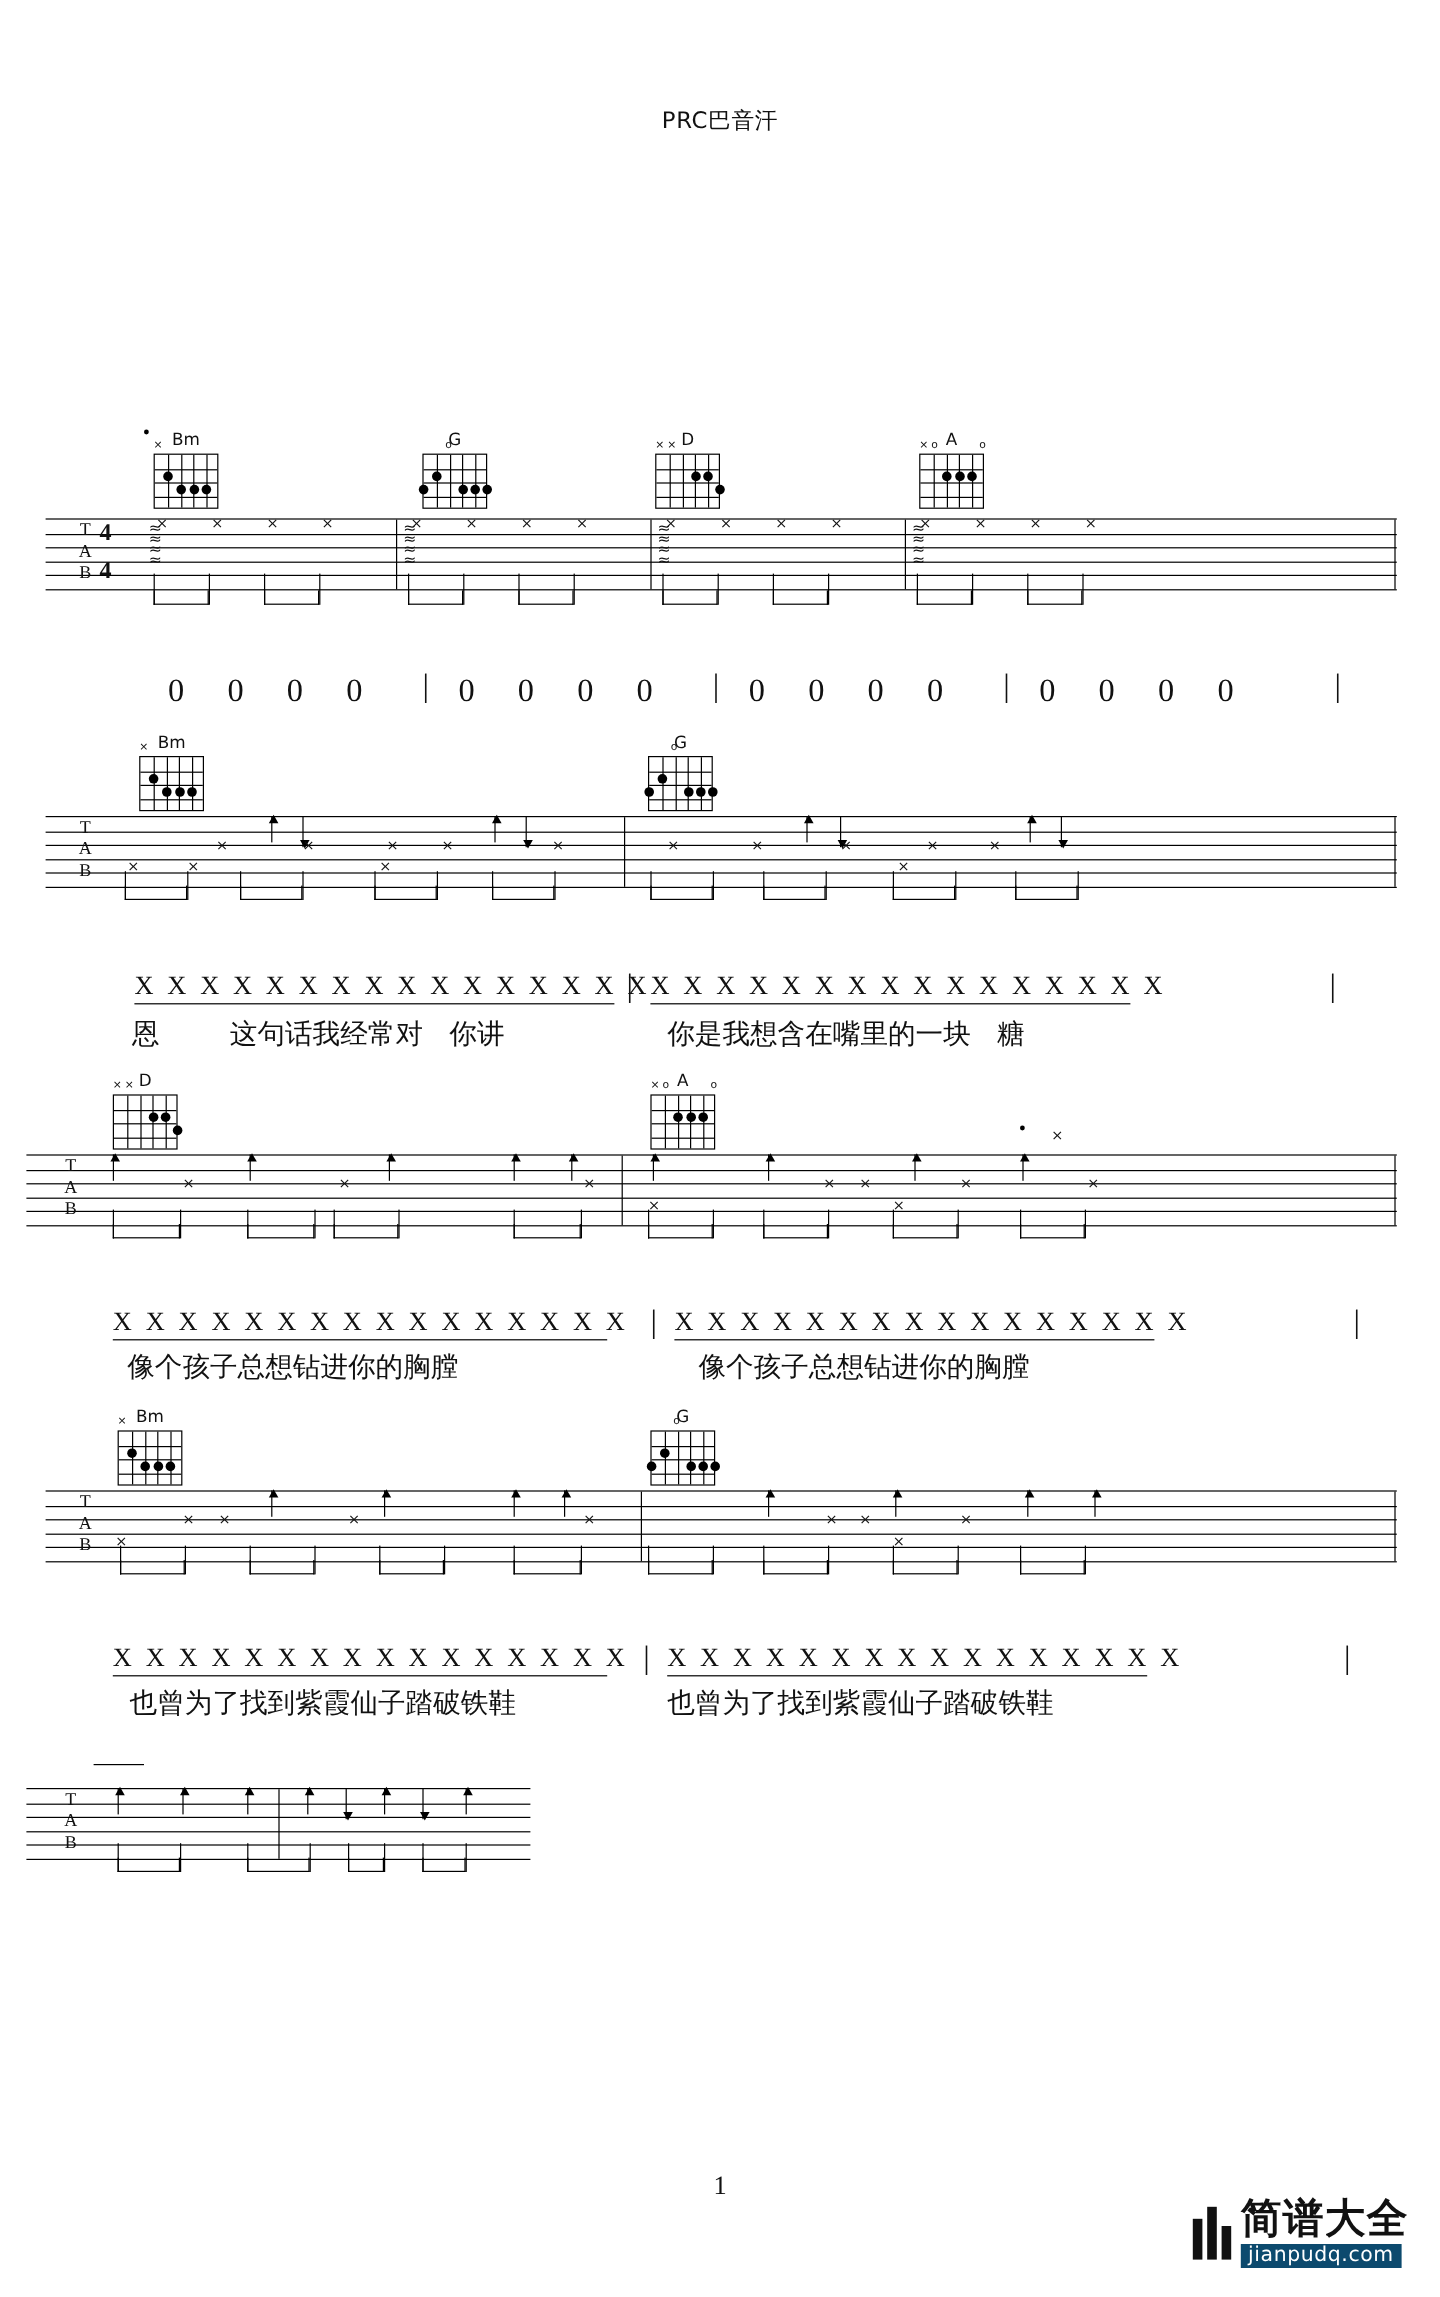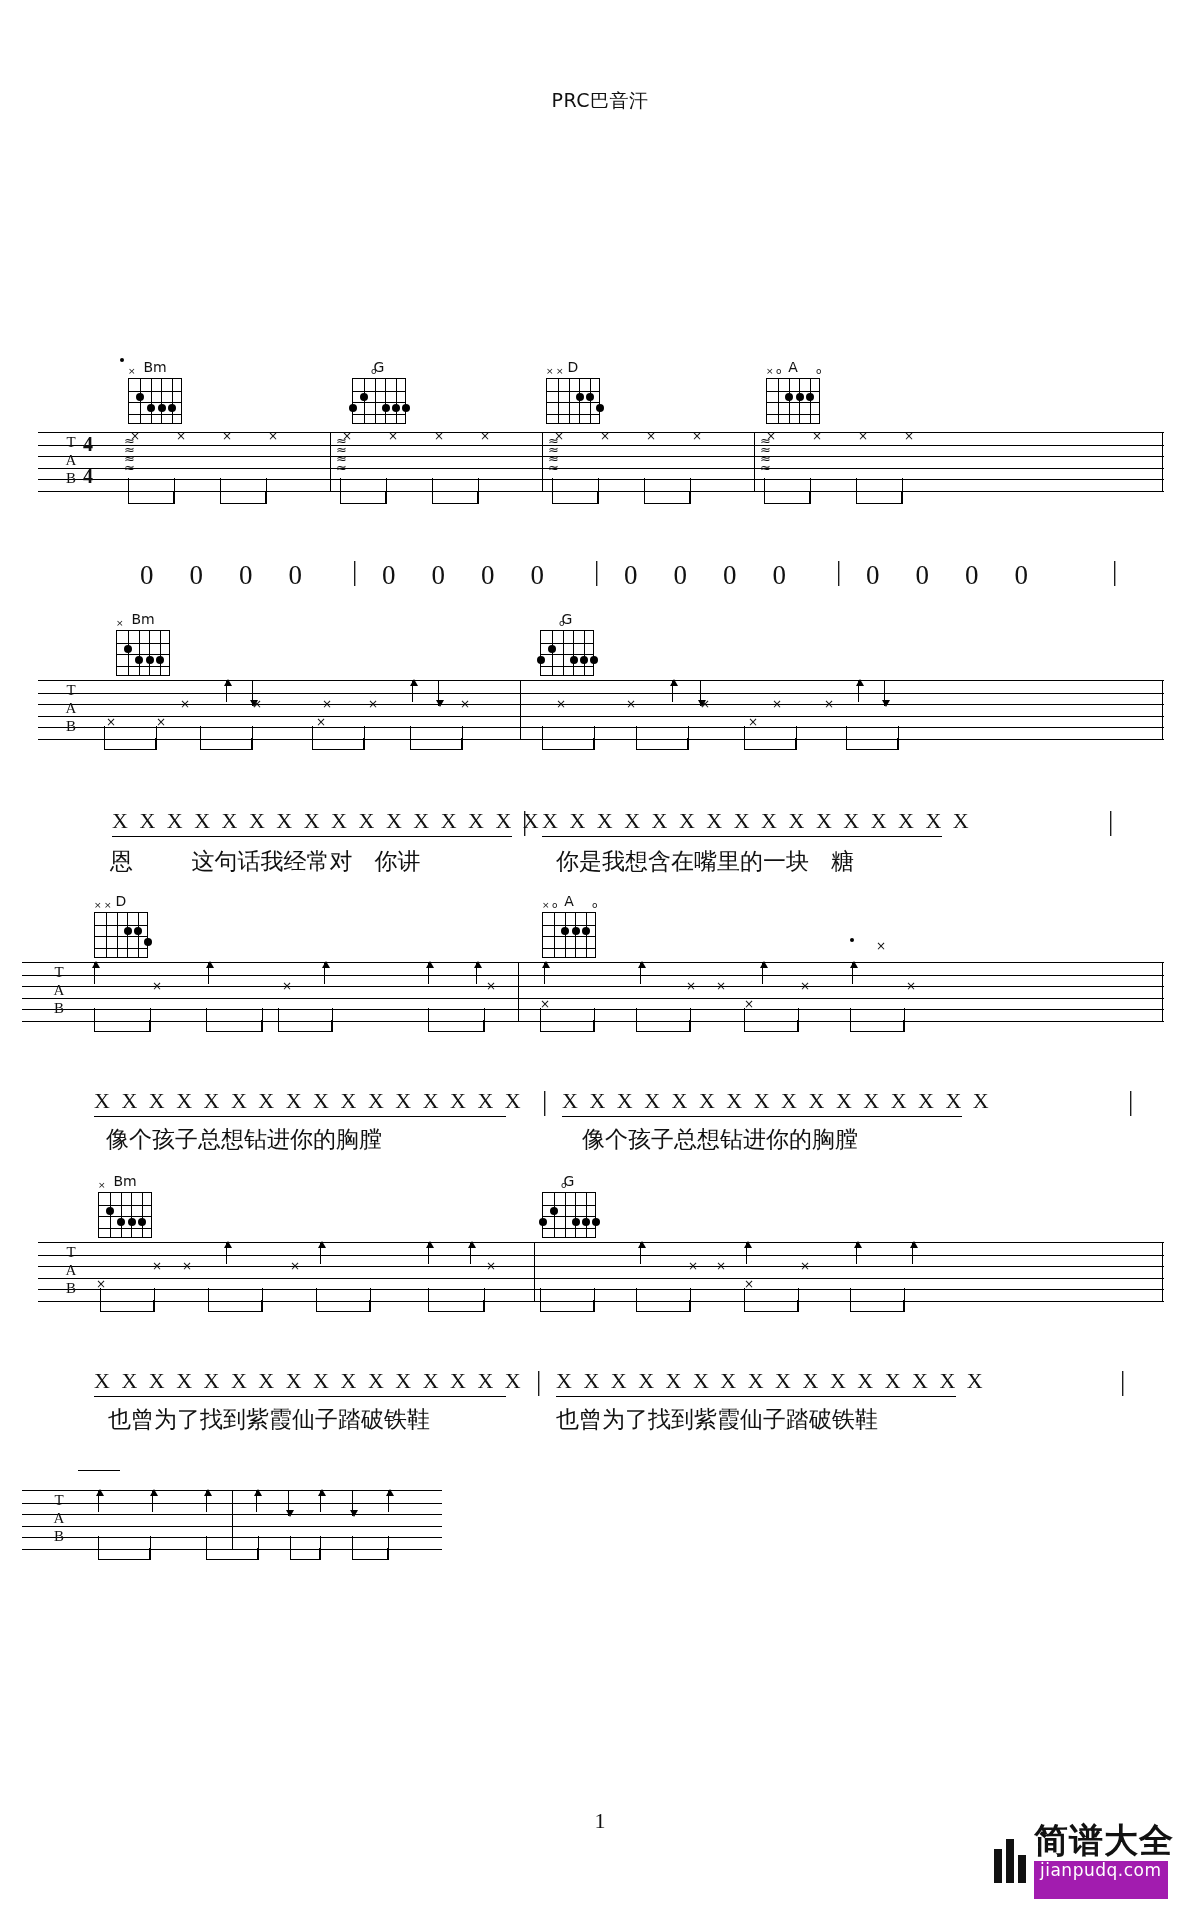--- a/index.html
+++ b/index.html
@@ -275,25 +275,25 @@
   .wm-text { line-height: 1; }
   .wm-cn {
     font-family: "DejaVu Sans", sans-serif;
     font-size: 34px;
     font-weight: bold;
     letter-spacing: 1px;
     color: #111;
   }
   .wm-url {
     margin-top: 4px;
-    background: #a21caf;
+    background: #0c4a6e;
     color: #fff;
     font-family: "DejaVu Sans", sans-serif;
     font-size: 17px;
-    padding: 1px 6px 20px 6px;
+    padding: 1px 6px 2px 6px;
     letter-spacing: 0.5px;
     display: inline-block;
   }
 </style>
 </head>
 <body>
 
 <div class="page">
 
   <div class="subtitle">PRC巴音汗</div>

